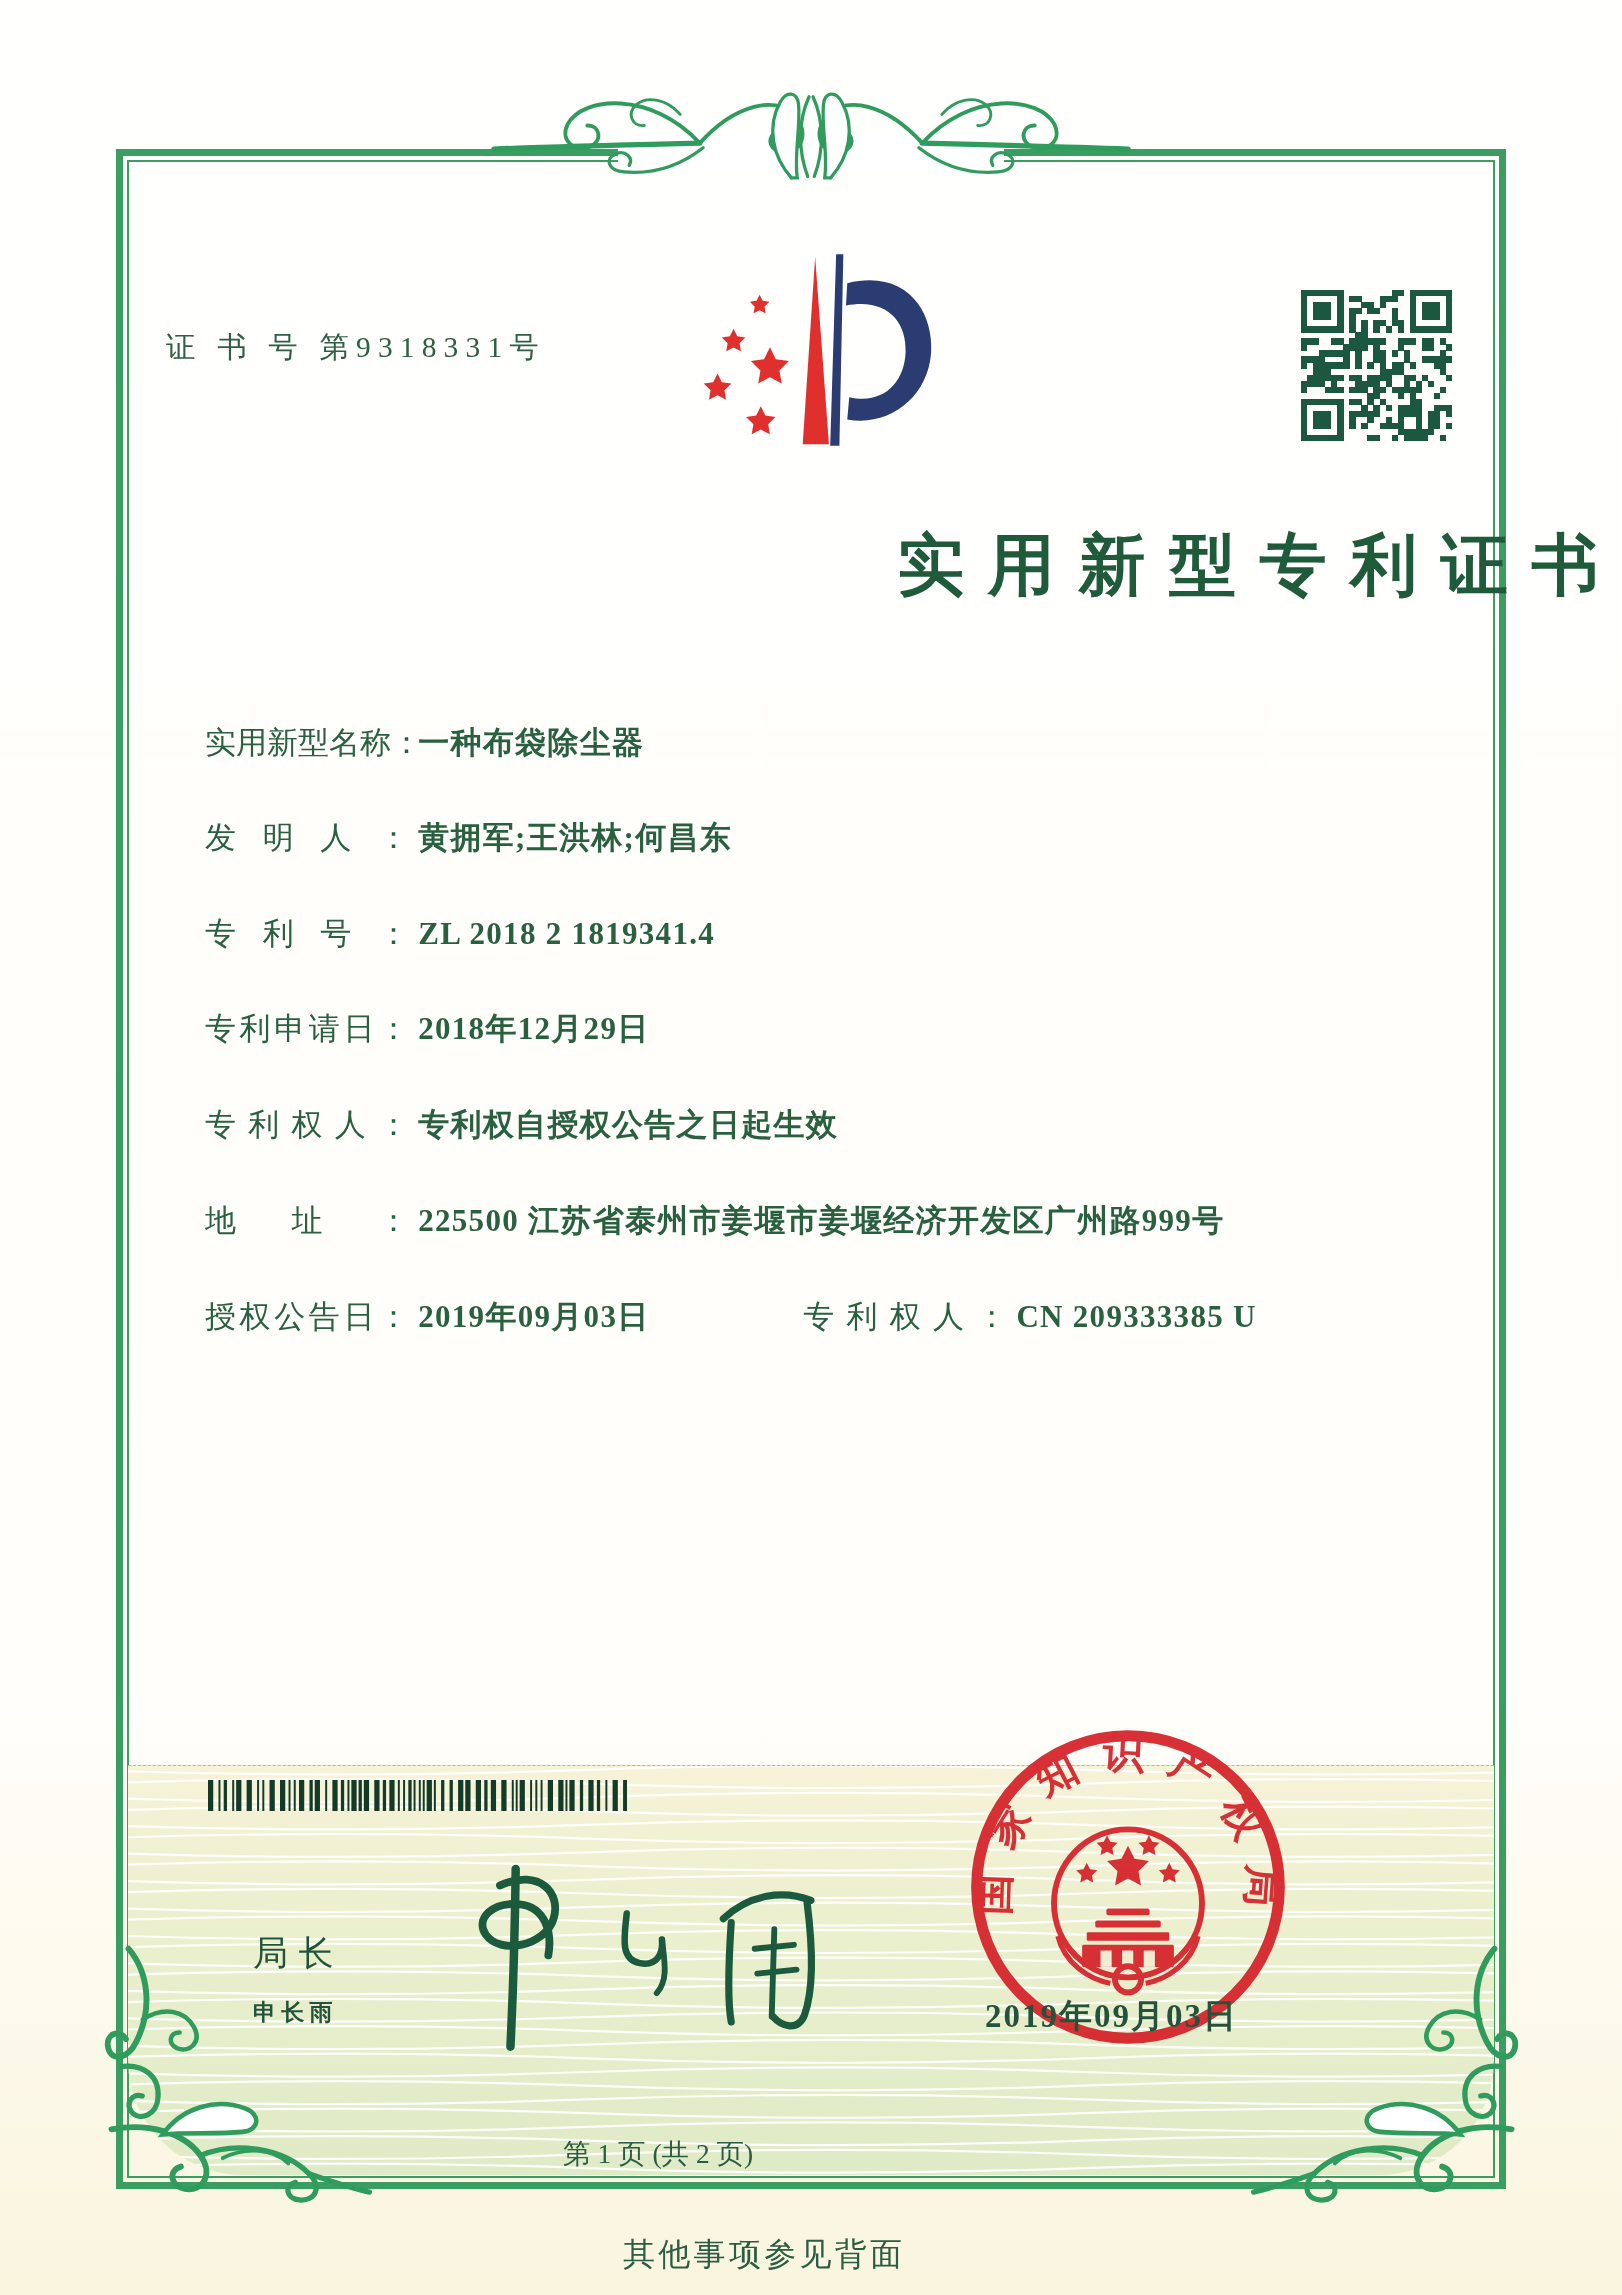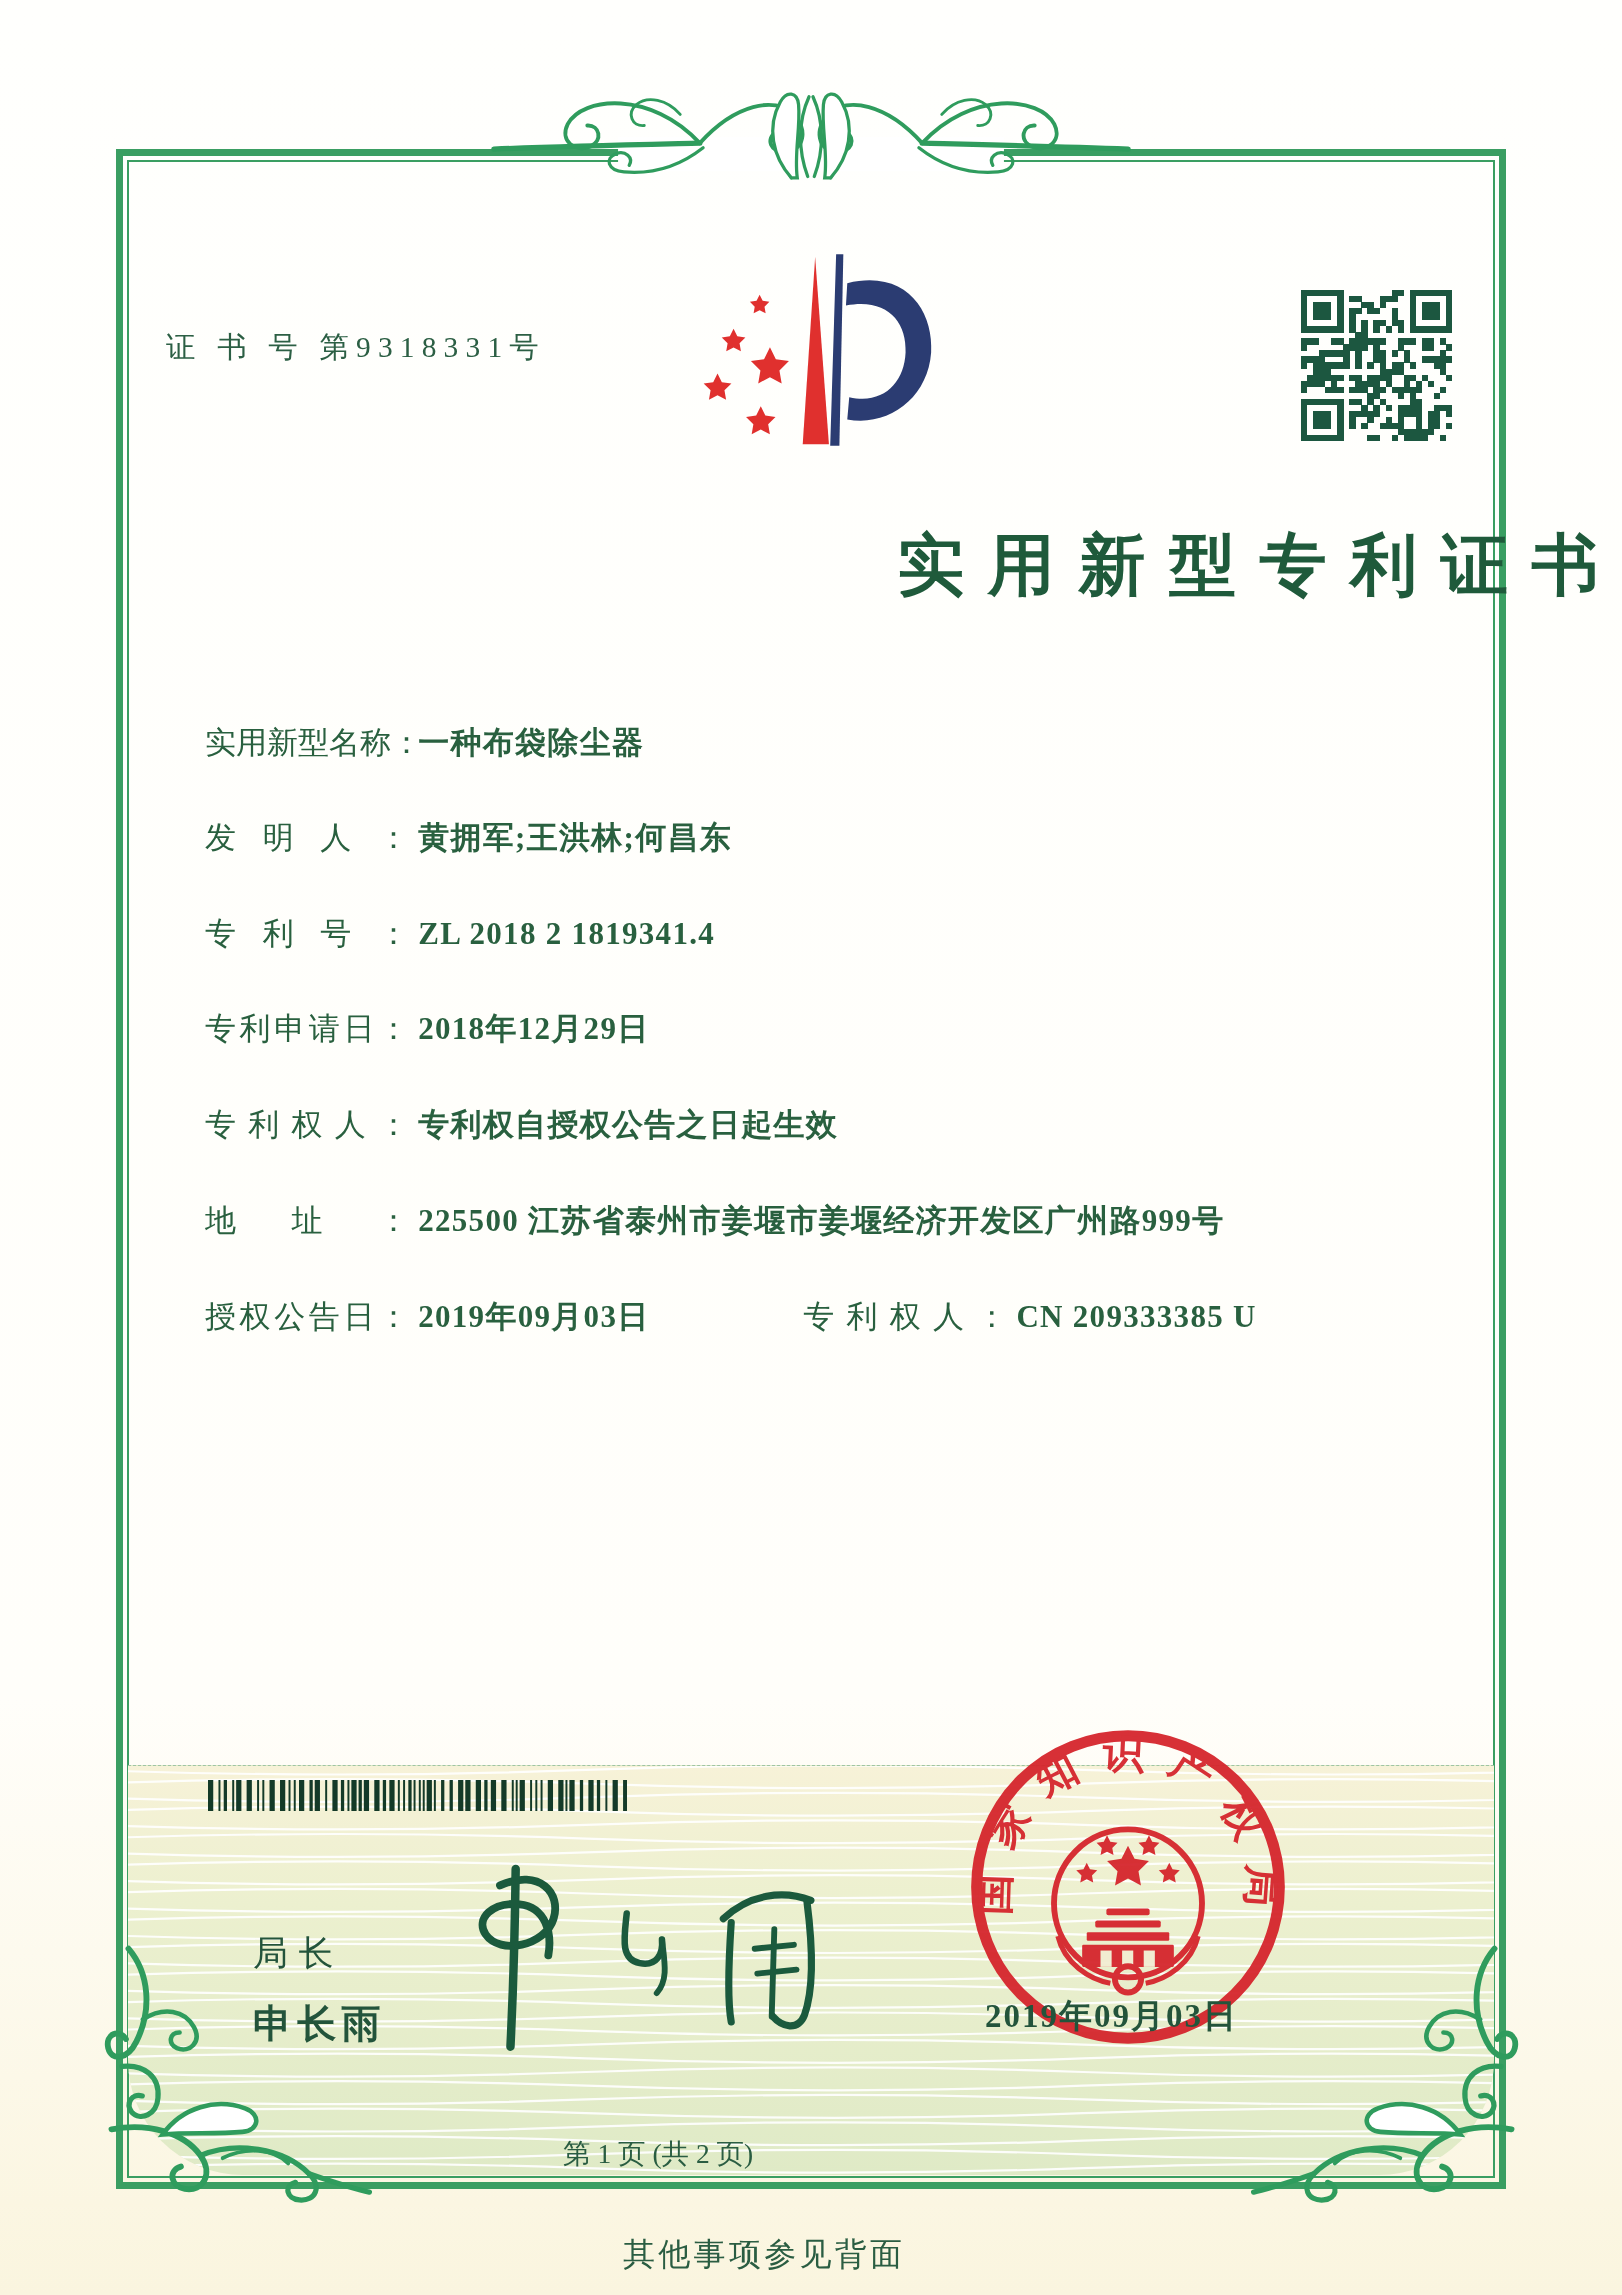--- a/index.html
+++ b/index.html
@@ -33,21 +33,21 @@
   .body-text p { text-indent:2em; margin:0; }
   .body-text p + p { margin-top:10.5px; }
   
   .wavy { position:absolute; left:128px; top:1765px; width:1366px; height:410px;
           background:linear-gradient(180deg,#f7f2d8 0%, #ecf0cf 34%, #dfeac6 100%);
           border-top:1.3px dashed #9fc4a4; border-radius:0 0 115px 115px; overflow:hidden; }
   .wavy svg { display:block; }
   .barcode { position:absolute; left:208px; top:1780px; width:419px; height:31px; }
   .director-label { position:absolute; left:253px; top:1898px; font-size:35px; letter-spacing:10.5px;
                     color:#23543b; font-weight:normal;margin-top:32px; }
-  .director-name  { position:absolute; left:253px; top:1997px; font-size:39px; letter-spacing:5.2px;
+  .director-name  { position:absolute; left:253px; top:1997px; font-size:23px; letter-spacing:5.2px;
                     color:#23543b; font-weight:bold; }
   .signature { position:absolute; left:416px; top:1856px; width:458px; height:209px; }
   .seal { position:absolute; left:961px; top:1720px; width:334px; height:334px; opacity:.94; }
   .seal-date { position:absolute; left:985px; top:1994px; font-size:33px; letter-spacing:2px;
                color:#23543b; z-index:6; white-space:nowrap; font-weight:bold; }
   .page-footer { position:absolute; left:563px; top:2136px; width:262px; text-align:left;
                  font-size:27.5px; color:#2a5d42; z-index:5; }
   .back-note { position:absolute; left:623px; top:2233px; font-size:32px; letter-spacing:3.3px;
                color:#2a5d42; }
   

